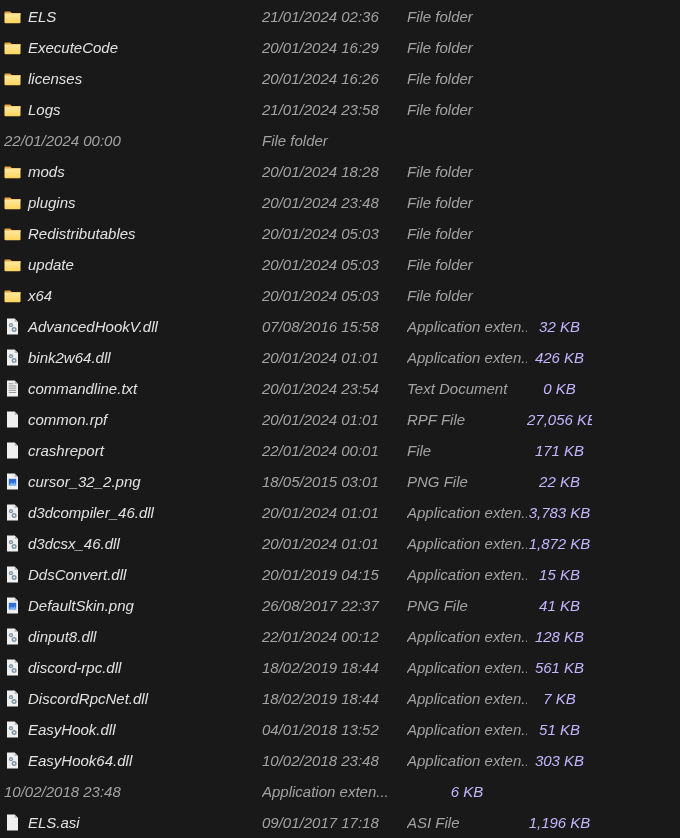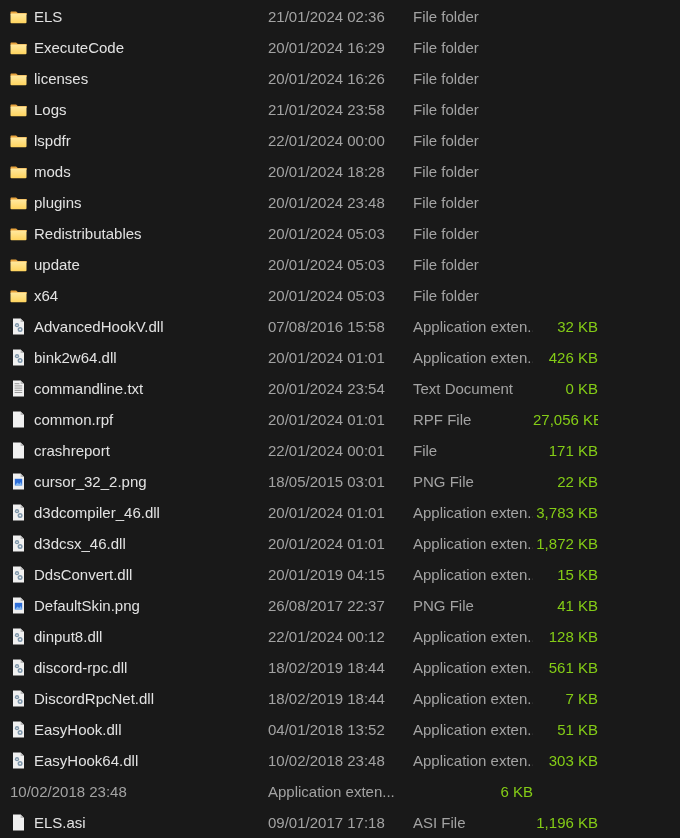--- a/index.html
+++ b/index.html
@@ -18,22 +18,23 @@
   }
   #file-list {
     width: 680px;
     padding-top: 1px;
   }
   .row {
     display: grid;
     grid-template-columns: 258px 145px 120px 65px;
     height: 31px;
     align-items: center;
-    padding-left: 10px;
+    padding-left: 4px;
     cursor: default;
+    font-style: italic;
   }
   .cell {
     white-space: nowrap;
     overflow: hidden;
   }
   .name-cell {
     display: flex;
     align-items: center;
     color: #e2e2e2;
   }
@@ -46,22 +47,22 @@
     align-items: center;
     justify-content: center;
   }
   .icon svg {
     display: block;
   }
   .date-cell, .type-cell {
     color: #a3a3a3;
   }
   .size-cell {
-    color: #84cc16;
-    text-align: right;
+    color: #c4b5fd;
+    text-align: center;
   }
 </style>
 </head>
 <body>
 
 <div id="file-list">
     <div class="row">
     <div class="cell name-cell">
       <span class="icon">
     <svg width="17" height="15" viewBox="0 0 17 15">
@@ -135,35 +136,20 @@
       <rect x="0.5" y="4.4" width="16" height="9.8" rx="1" fill="url(#fgrad3)"></rect>
     </svg>
         </span>
       <span class="name">Logs</span>
     </div>
     <div class="cell date-cell">21/01/2024 23:58</div>
     <div class="cell type-cell">File folder</div>
     <div class="cell size-cell"></div>
   </div>
     <div class="row">
-    <div class="cell name-cell">
-      <span class="icon">
-    <svg width="17" height="15" viewBox="0 0 17 15">
-      <defs>
-        <linearGradient id="fgrad4" x1="0" y1="0" x2="0" y2="1">
-          <stop offset="0" stop-color="#ffe9a0"></stop>
-          <stop offset="1" stop-color="#ffd45e"></stop>
-        </linearGradient>
-      </defs>
-      <path d="M0.5 3.4 c0-0.6 0.45-1 1-1 h4.6 l1.7 1.6 h8.2 c0.55 0 1 0.45 1 1 v0.6 H0.5 z" fill="#e8a33d"></path>
-      <rect x="0.5" y="4.4" width="16" height="9.8" rx="1" fill="url(#fgrad4)"></rect>
-    </svg>
-        </span>
-      <span class="name">lspdfr</span>
-    </div>
     <div class="cell date-cell">22/01/2024 00:00</div>
     <div class="cell type-cell">File folder</div>
     <div class="cell size-cell"></div>
   </div>
     <div class="row">
     <div class="cell name-cell">
       <span class="icon">
     <svg width="17" height="15" viewBox="0 0 17 15">
       <defs>
         <linearGradient id="fgrad5" x1="0" y1="0" x2="0" y2="1">

